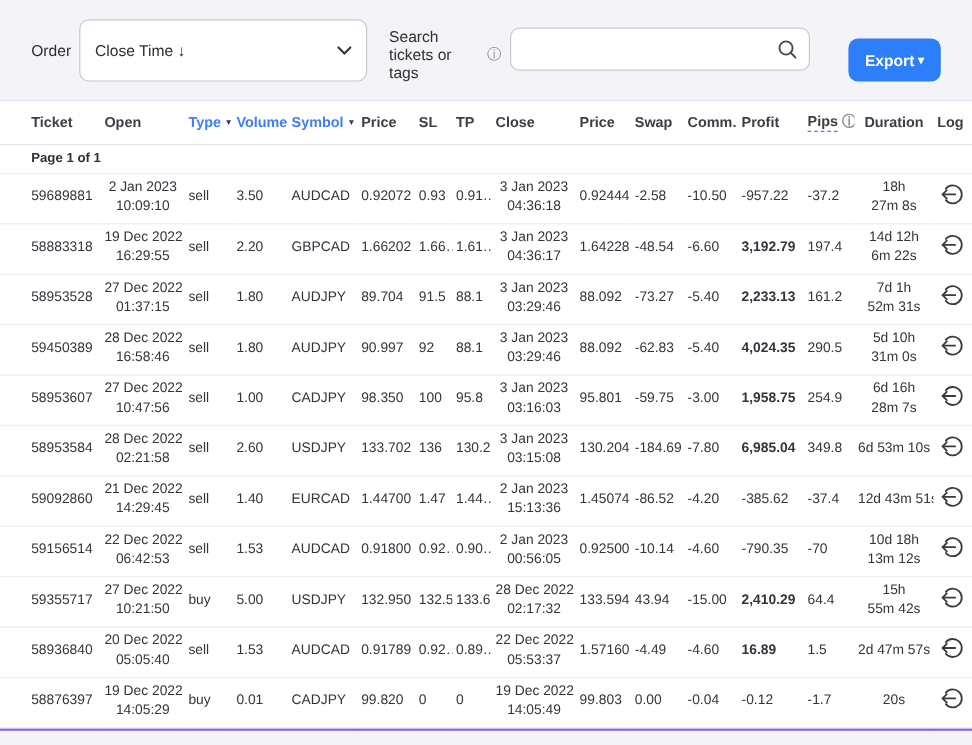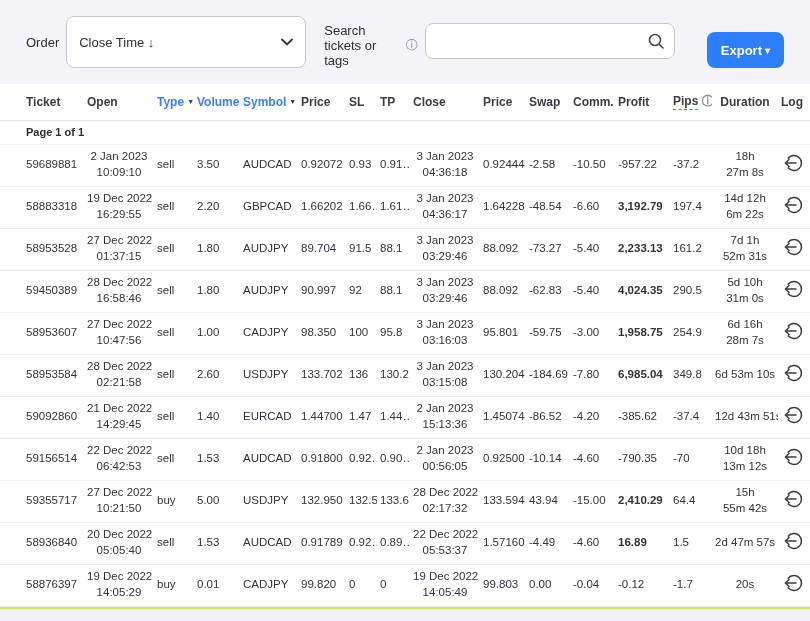--- a/index.html
+++ b/index.html
@@ -34,21 +34,21 @@
   .btn-export{
     height:36px;padding:0 14px;border-radius:8px;background:var(--export);color:#fff;
     font-size:13px;font-weight:700;display:flex;align-items:center;gap:3px;
   }
   .btn-export .caret{font-size:10px;}
   .btn-clip{
     height:36px;padding:0 16px;border-radius:8px;background:#e9e8ee;color:#2e2f36;
     font-size:13px;font-weight:400;
   }
   
-  .table-wrap{background:#bef264;min-height:525px;}
+  .table-wrap{background:#8b5cf6;min-height:525px;}
   table{width:810px;border-collapse:collapse;table-layout:fixed;background:#fff;}
   th,td{padding:0 3px;text-align:left;overflow:hidden;white-space:nowrap;}
   .col-first{padding-left:26px;}
   thead th{height:36px;font-size:12px;font-weight:600;color:#3c3d45;border-bottom:1px solid #e4e4ea;}
   thead th.blue{color:var(--blue);font-weight:700;}
   .filter{font-size:7px;color:#2b3a66;margin-left:3px;vertical-align:2px;}
   .pips-label{border-bottom:1px dashed var(--blue);padding-bottom:1px;}
   .page-row td{height:24px;font-size:11px;font-weight:700;color:#2e2f36;border-bottom:1px solid #ededf2;}
   tbody.rows tr{height:42px;border-bottom:1px solid #ededf2;}
   tbody.rows td{font-size:11.5px;color:var(--text);line-height:1.35;}

